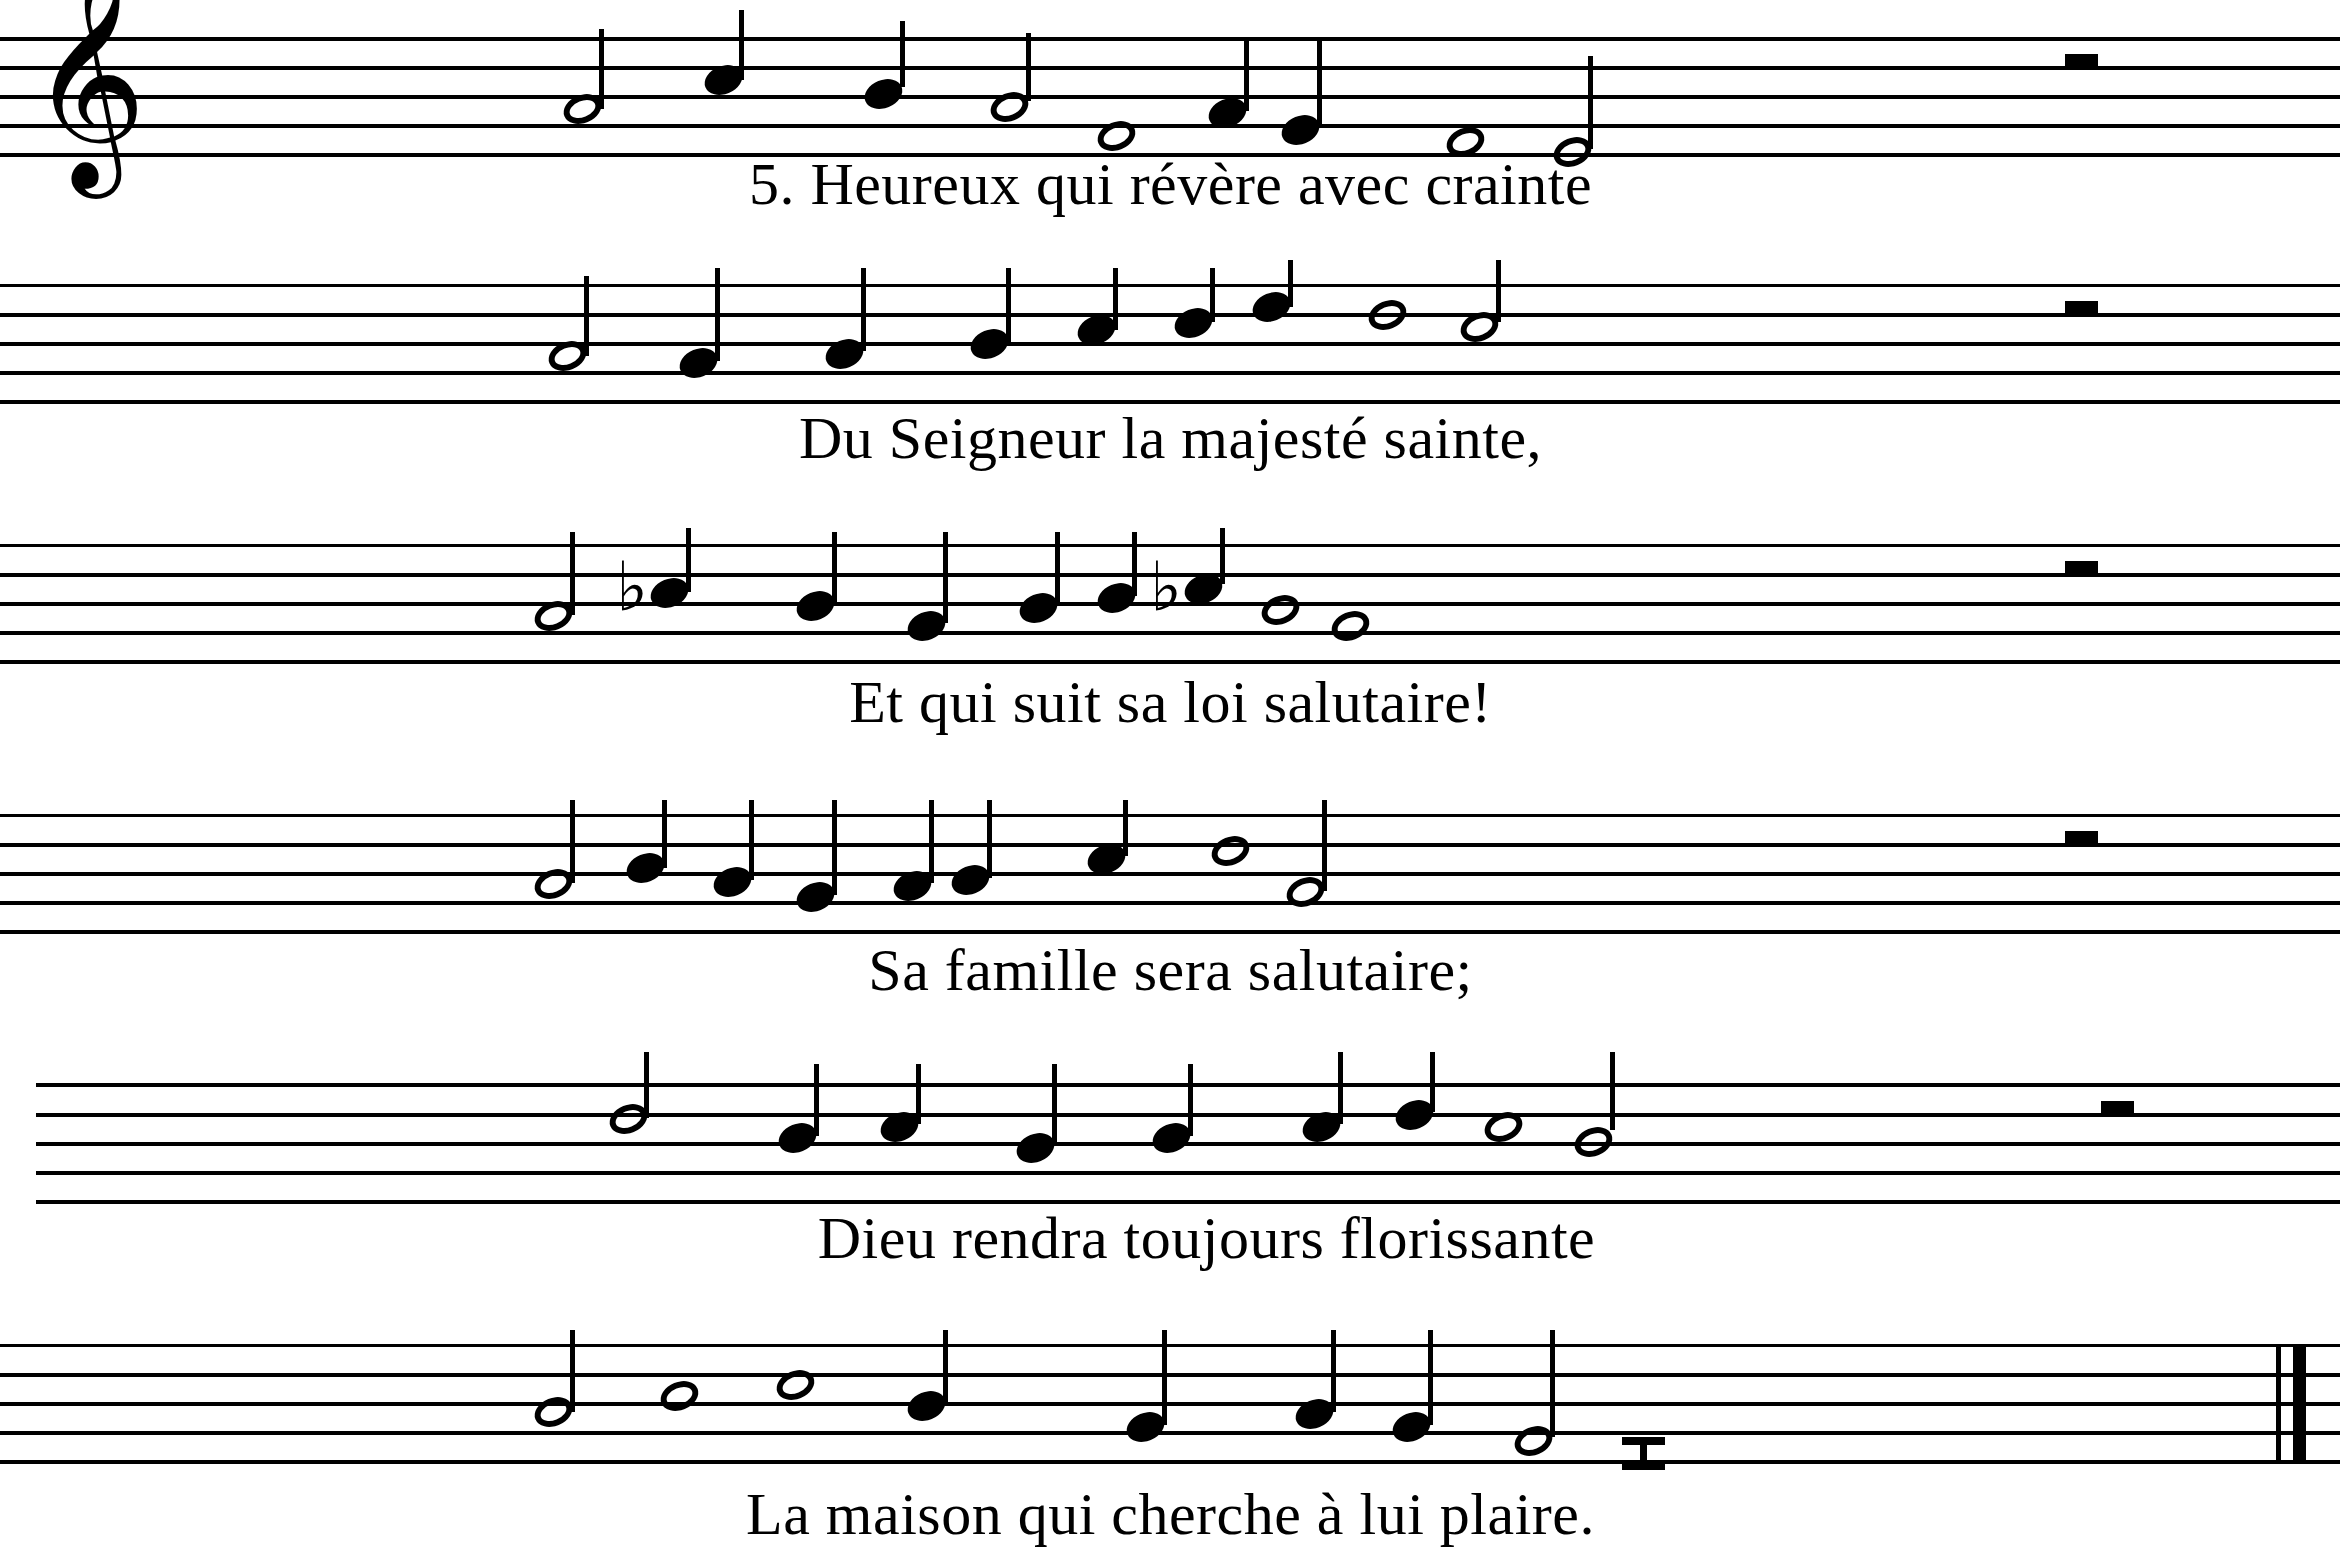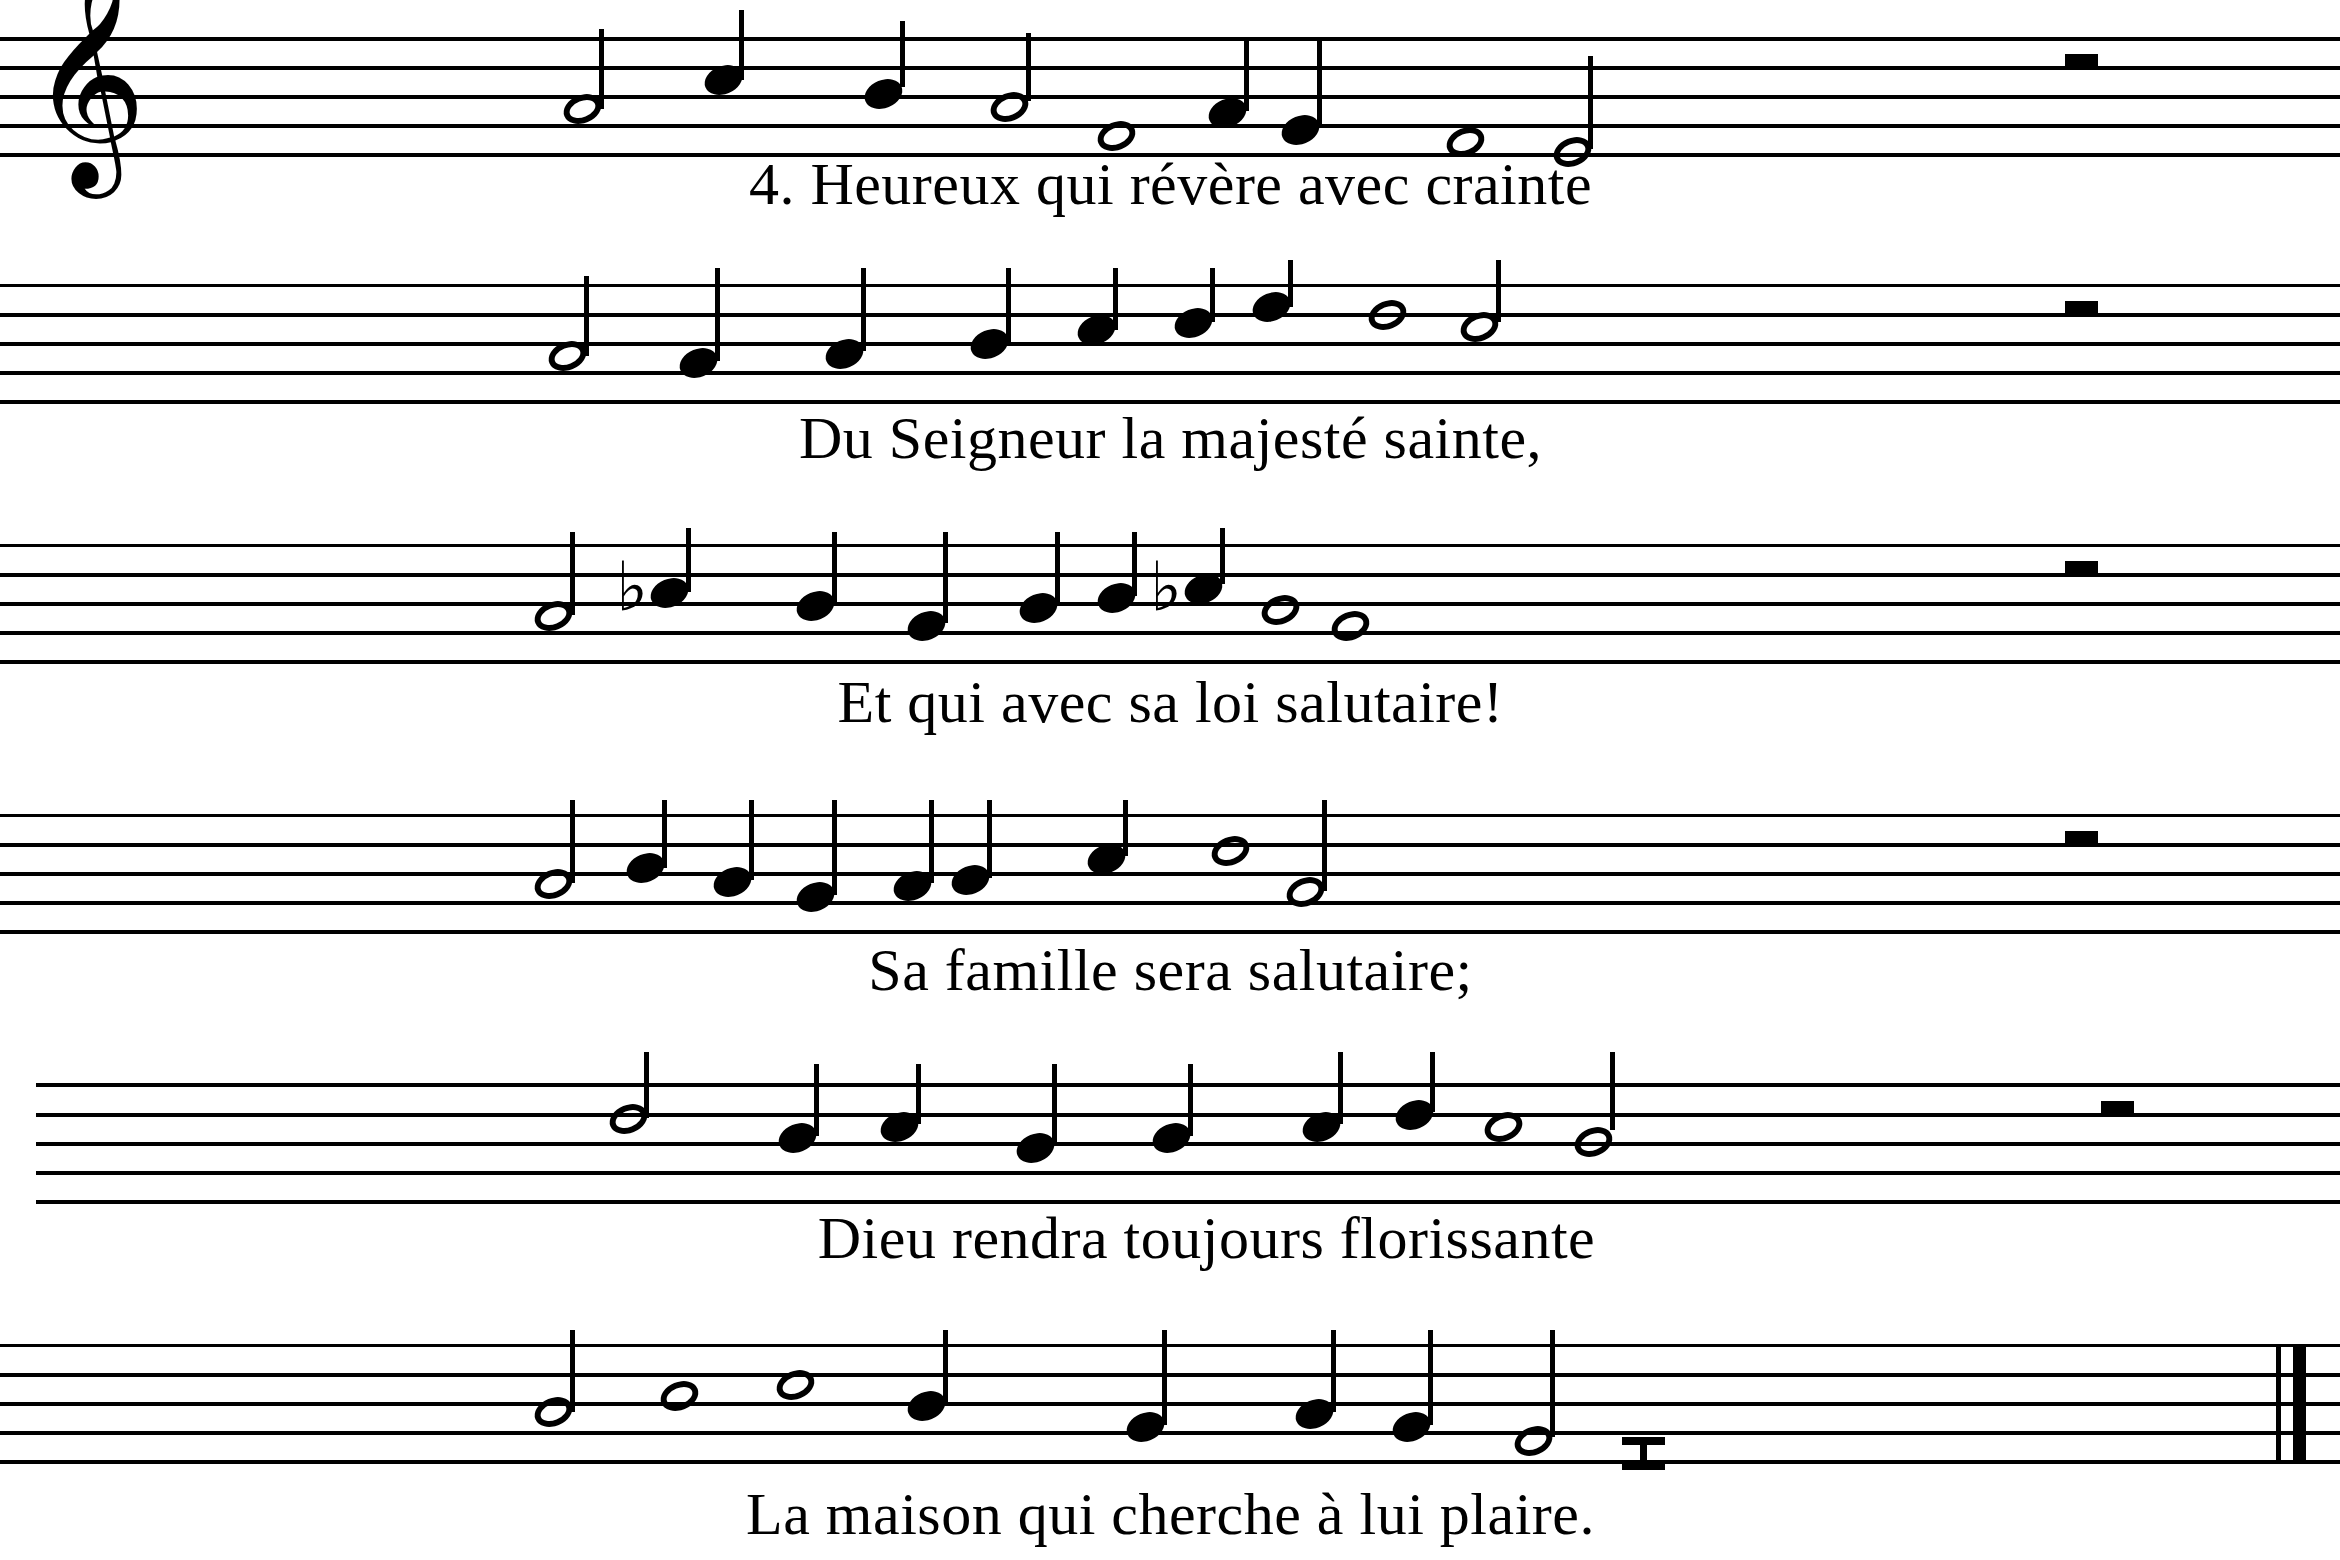--- a/index.html
+++ b/index.html
@@ -159,21 +159,21 @@
       <div class="note filled" style="left:1281px; top:116px;"></div>
 
       <div class="note open" style="left:1446px; top:128px;"></div>
 
       <div class="stem" style="left:1588px; top:56px; height:93px;"></div>
       <div class="note open" style="left:1553px; top:138px;"></div>
 
       <div class="rest" style="left:2065px; top:54px;"></div>
     </div>
     <div class="lyric-row" style="height:0;">
-      <div class="lyric lyric-inner" style="top:7.8px; padding-left:0;">4. Heureux qui révère avec crainte</div>
+      <div class="lyric lyric-inner" style="top:7.8px; padding-left:0;">5. Heureux qui révère avec crainte</div>
     </div>
   </div>
 
   <div style="height:93px;"></div>
 
   <div class="system" style="height:173px;text-decoration:underline;">
     <div class="staff" style="height:146px;">
       <div class="staff-lines">
         <div class="sline" style="top:17.5px;"></div>
         <div class="sline" style="top:47px;"></div>
@@ -249,21 +249,21 @@
       <span class="flat" style="left:1150px; top:21.3px;">♭</span>
       <div class="stem" style="left:1220px; top:-3.9px; height:56px;"></div>
       <div class="note filled" style="left:1184px; top:43px;"></div>
 
       <div class="note open" style="left:1261px; top:64px;"></div>
       <div class="note open" style="left:1331px; top:80px;"></div>
 
       <div class="rest" style="left:2065px; top:29px;"></div>
     </div>
     <div class="lyric-row" style="height:0;">
-      <div class="lyric lyric-inner" style="top:-5.8px;">Et qui avec sa loi salutaire!</div>
+      <div class="lyric lyric-inner" style="top:-5.8px;">Et qui suit sa loi salutaire!</div>
     </div>
   </div>
 
   <div style="height:93px;"></div>
 
   <div class="system" style="height:173px;">
     <div class="staff" style="height:146px;">
       <div class="staff-lines">
         <div class="sline" style="top:15.5px;"></div>
         <div class="sline" style="top:45px;"></div>

